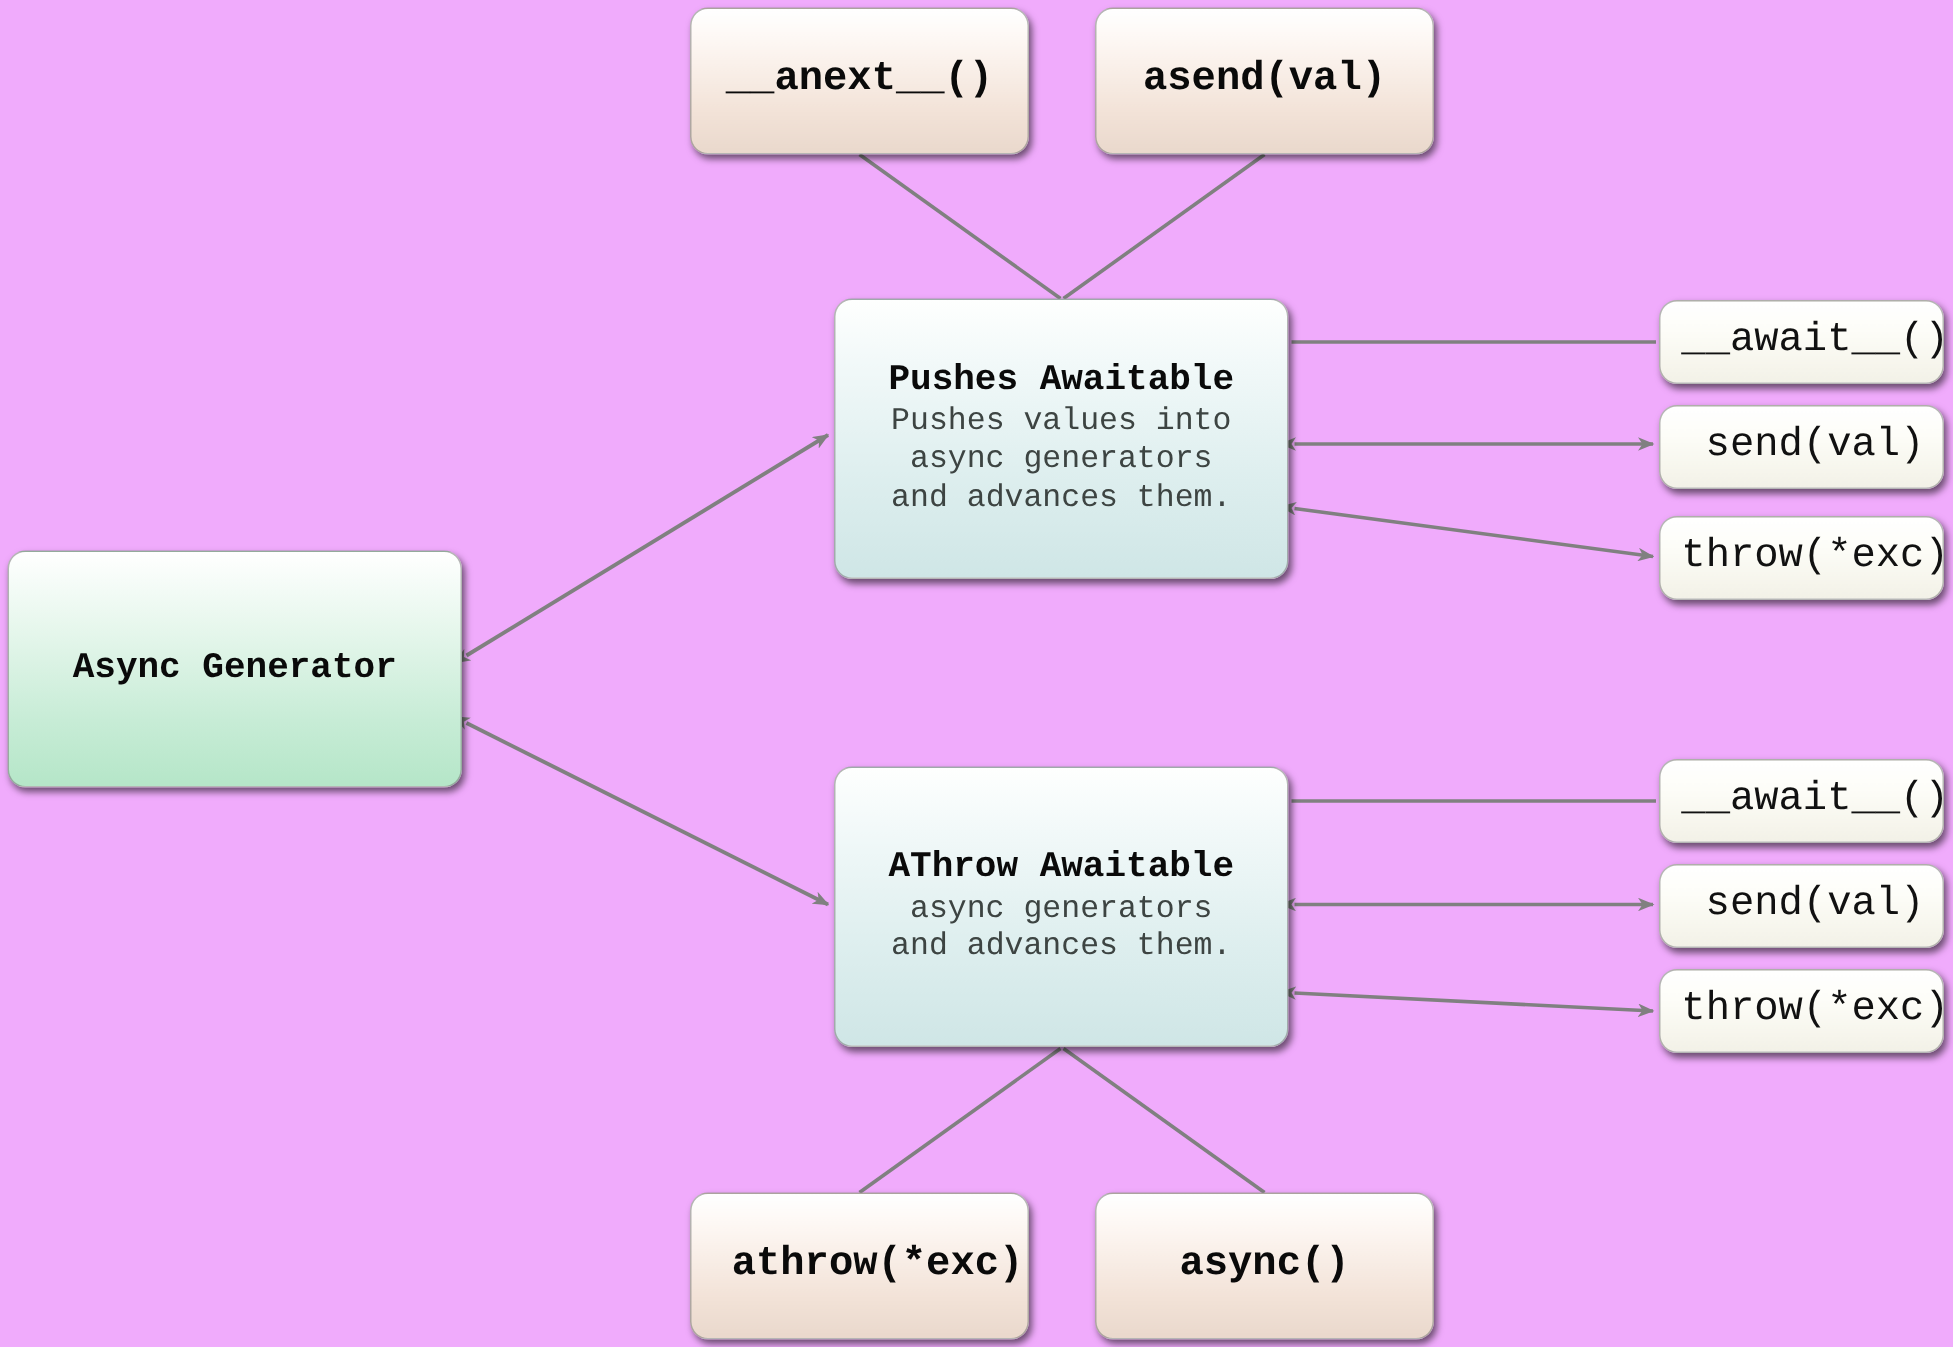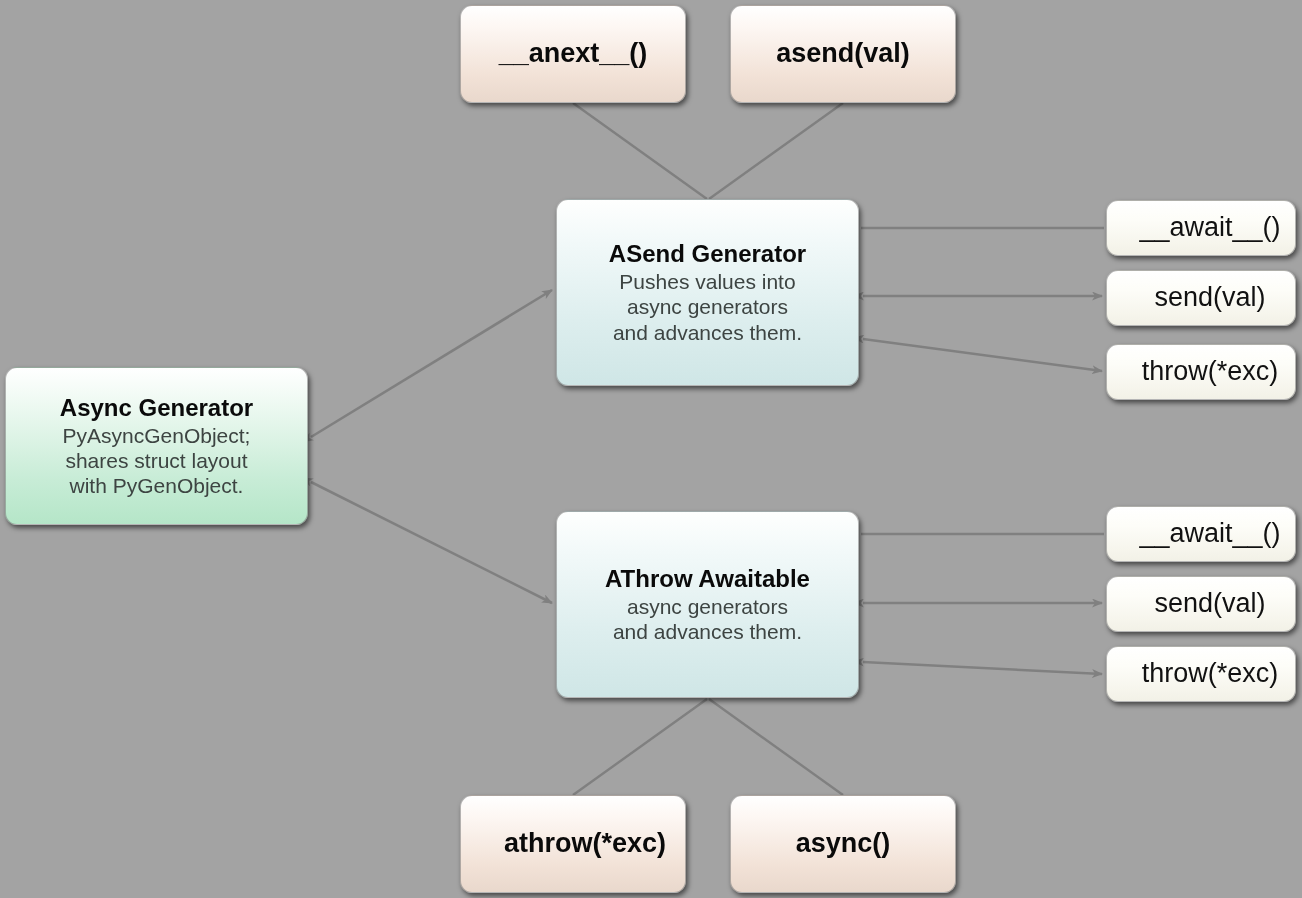--- a/index.html
+++ b/index.html
@@ -4,23 +4,23 @@
 <style>
   html, body {
     margin: 0;
     padding: 0;
     background: #000000;
   }
   #canvas {
     position: relative;
     width: 1302px;
     height: 898px;
-    background: #a3a3a3;
+    background: #f0abfc;
     overflow: hidden;
-    font-family: Liberation Sans, sans-serif;
+    font-family: Liberation Mono, monospace;
   }
   svg.edges {
     position: absolute;
     left: 0;
     top: 0;
     width: 1302px;
     height: 898px;
     pointer-events: none;
   }
   .node {
@@ -129,43 +129,38 @@
   </div>
 
   <div class="node peach" id="node-athrow-m">
     <div class="title">athrow(*exc)</div>
   </div>
   <div class="node peach" id="node-aclose">
     <div class="title">async()</div>
   </div>
 
   <div class="node cyan" id="node-asend-aw">
-    <div class="title">ASend Generator</div>
+    <div class="title">Pushes Awaitable</div>
     <div class="desc">
       <div>Pushes values into</div>
       <div>async generators</div>
       <div>and advances them.</div>
     </div>
   </div>
 
   <div class="node cyan" id="node-athrow-aw">
     <div class="title">AThrow Awaitable</div>
     <div class="desc">
       <div>async generators</div>
       <div>and advances them.</div>
     </div>
   </div>
 
   <div class="node mint" id="node-gen">
     <div class="title">Async Generator</div>
-    <div class="desc">
-      <div>PyAsyncGenObject;</div>
-      <div>shares struct layout</div>
-      <div>with PyGenObject.</div>
-    </div>
   </div>
 
   <div class="node cream" id="node-await-1">
     <div class="title">__await__()</div>
   </div>
   <div class="node cream" id="node-send-1">
     <div class="title">send(val)</div>
   </div>
   <div class="node cream" id="node-throw-1">
     <div class="title">throw(*exc)</div>

